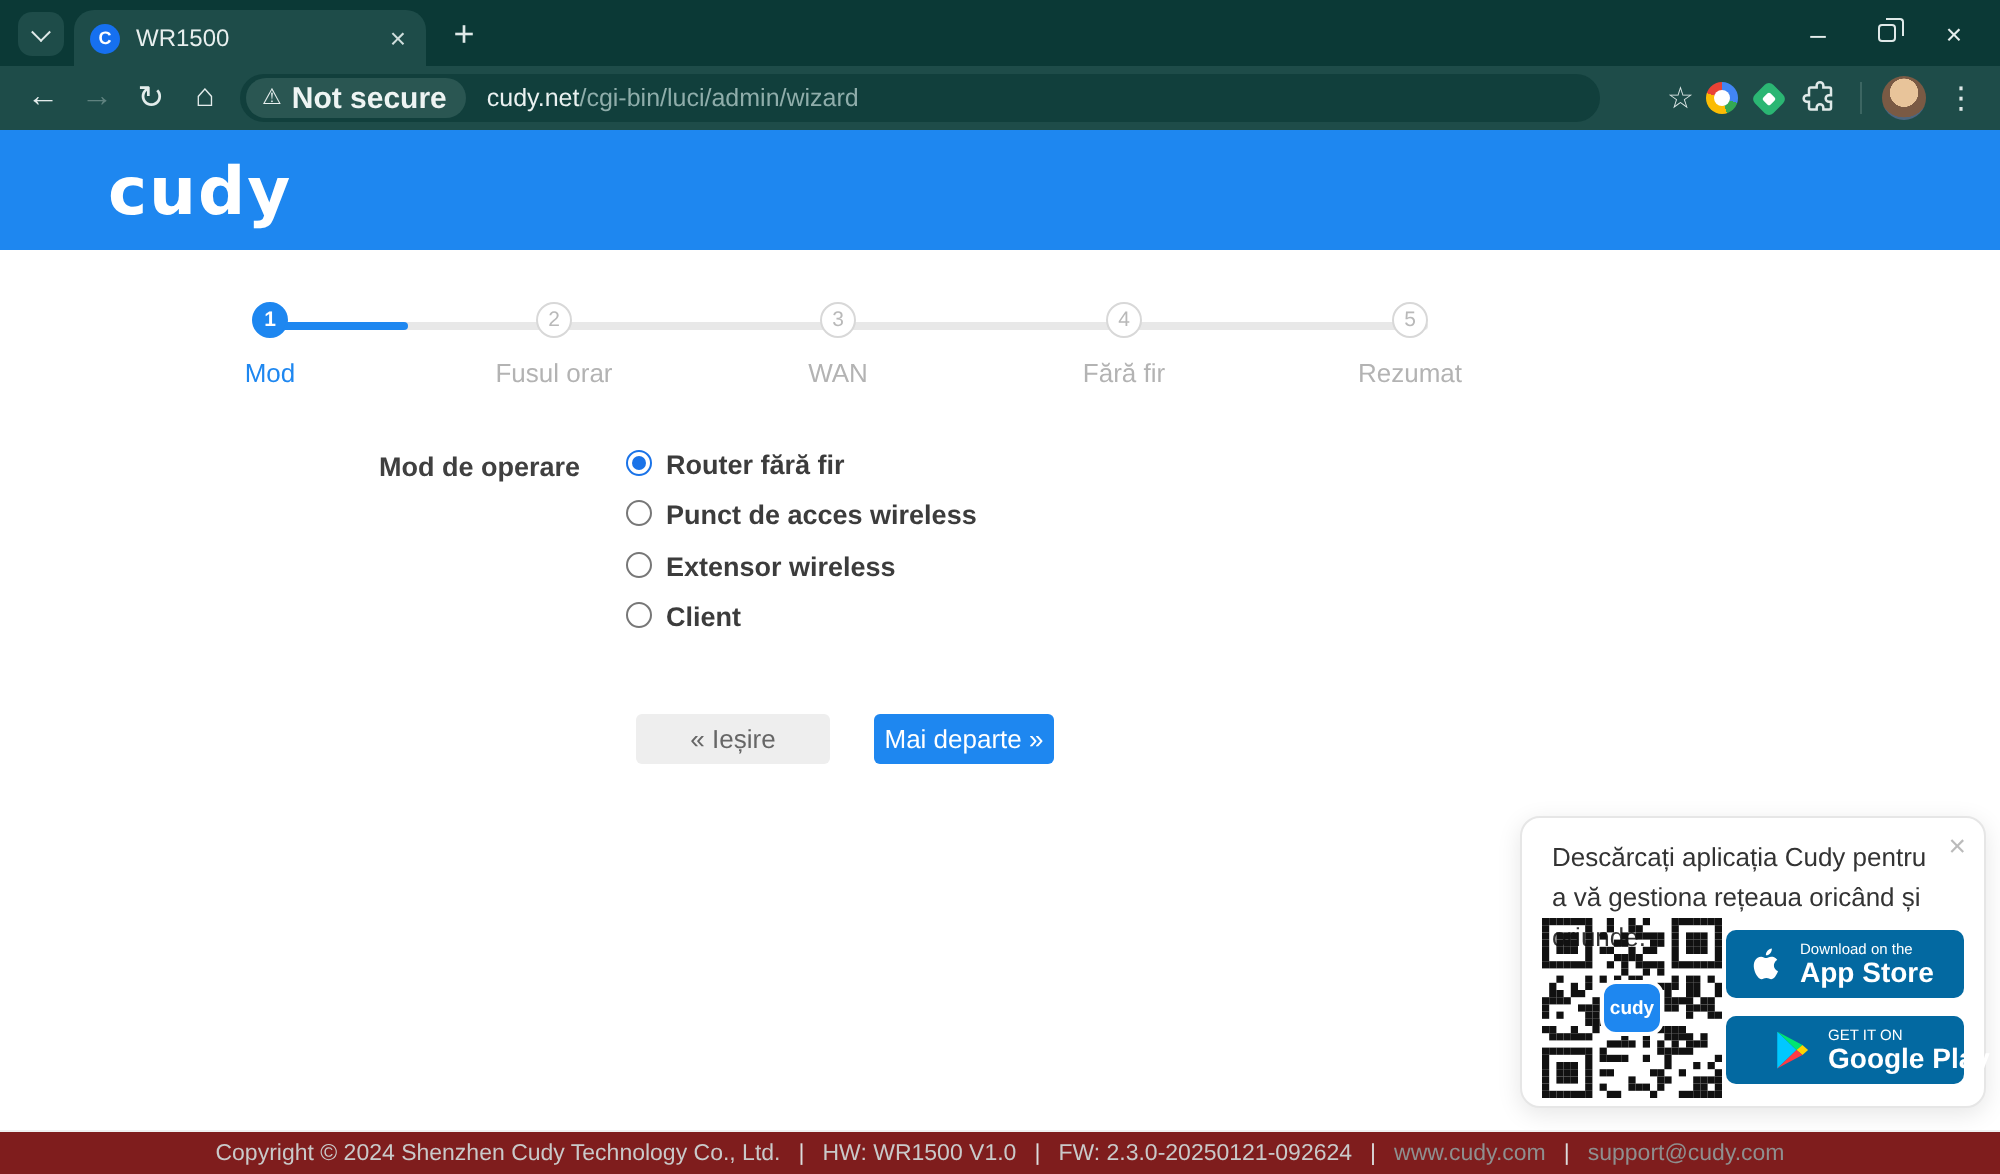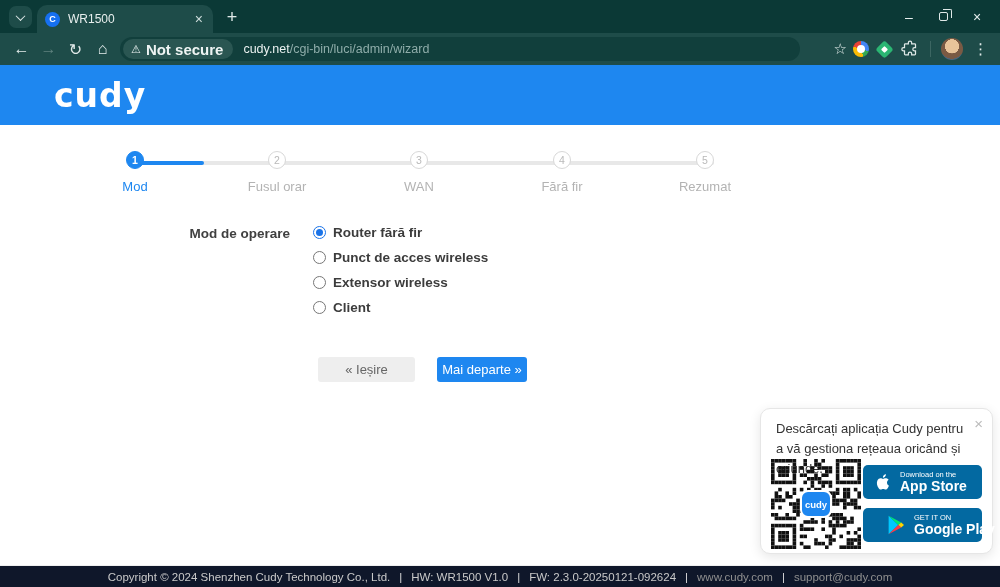--- a/index.html
+++ b/index.html
@@ -72,21 +72,21 @@
                 border:1px solid #d8d8d8; color:#b9b9b9; font-size:10.5px; line-height:16px; position:relative; }
   .step.active .circ { background:#1e87f0; border-color:#1e87f0; color:#fff; font-weight:bold; }
   .step .slabel { margin-top:10px; font-size:13px; color:#b3b3b3; }
   .step.active .slabel { color:#1e87f0; }
   .s1{left:9px} .s2{left:151px} .s3{left:293px} .s4{left:436px} .s5{left:579px}
 
   
   .form-row { position:absolute; top:225px; left:0; width:1000px; display:flex; }
   .form-label { width:290px; text-align:right; font-size:13.5px; font-weight:bold; color:#404040; padding-top:1px; }
   .options { margin-left:23px; }
-  .opt { display:flex; align-items:center; height:14px; margin-bottom:11.3px; cursor:pointer; }
+  .opt { display:flex; align-items:flex-start; height:14px; margin-bottom:11.3px; cursor:pointer; }
   .radio { width:13px; height:13px; border-radius:50%; border:1.5px solid #777; background:#fff;
            margin-right:7px; position:relative; flex:0 0 auto; }
   .radio.checked { border-color:#1a73e8; }
   .radio.checked::after { content:""; position:absolute; inset:2px; border-radius:50%; background:#1a73e8; }
   .opt-label { font-size:13.5px; font-weight:bold; color:#3c3c3c; }
 
   .btn-row { position:absolute; top:357px; left:0; }
   .btn { position:absolute; height:25px; border:none; border-radius:3px; font-size:13px;
          font-family:"Liberation Sans", sans-serif; cursor:pointer; }
   .btn-exit { left:318px; width:97px; background:#eeeeee; color:#666; }
@@ -105,21 +105,21 @@
              display:flex; align-items:center; justify-content:center; }
   .store-badge { position:absolute; left:102px; width:119px; height:34px; background:#0369a1; border-radius:5px;
                  display:flex; align-items:center; padding:0 9px; cursor:pointer; color:#fff; }
   .badge-appstore { top:56px; }
   .badge-gplay { top:99px;padding-left:23px; }
   .badge-icon { width:21px; height:22px; margin-right:7px; flex:0 0 auto; }
   .badge-txt .l1 { font-size:7.5px; line-height:9px; white-space:nowrap; }
   .badge-txt .l2 { font-size:14px; font-weight:bold; line-height:15px; white-space:nowrap; }
 
   
-  .footer { position:absolute; top:565px; left:0; width:1000px; height:22px; background:#0f172a;
+  .footer { position:absolute; top:565px; left:0; width:1000px; height:22px; background:#7f1d1d;
             border-top:1px solid #efefef; display:flex; align-items:center; justify-content:center;
             gap:9px; font-size:11.5px; color:#c9c9c9; }
   .footer .flink { color:#8f8f8f; cursor:pointer; text-decoration:none; }
   .footer .sep { color:#dcdcdc; }
 </style>
 </head>
 <body>
 
 <div class="tabstrip">
   <div class="tab-search">

